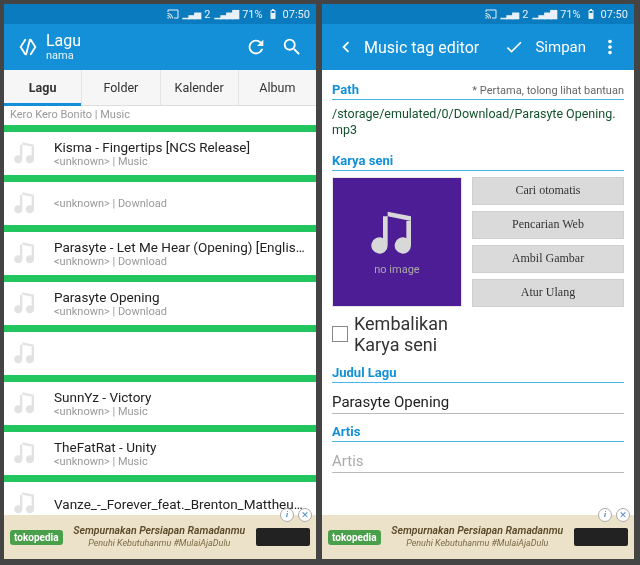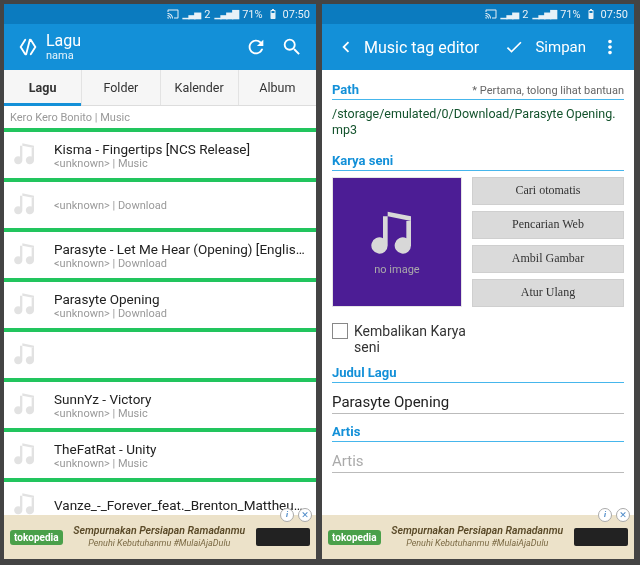--- a/index.html
+++ b/index.html
@@ -25,41 +25,41 @@
 
   
   .tabs { height: 36px; background: #f6f6f6; display: flex; border-bottom: 1px solid #ddd; }
   .tab { flex: 1; display: flex; align-items: center; justify-content: center; font-size: 12.5px; color: #333; border-right: 1px solid #e3e3e3; position: relative; }
   .tab:last-child { border-right: none; }
   .tab.active { font-weight: 700; }
   .tab.active::after { content:""; position:absolute; left:0; right:0; bottom:-1px; height:3px; background:#1390d8; }
 
   
   .list { flex: 1; overflow: hidden; }
-  .row { display: flex; align-items: center; height: 50px; border-bottom: 4px solid #22c55e; padding: 0 8px 0 6px; }
+  .row { display: flex; align-items: center; height: 50px; border-bottom: 7px solid #22c55e; padding: 0 8px 0 6px; }
   .row.clip { height: 26px; align-items: flex-end; padding-bottom: 4px; }
   .note-icon { width: 34px; height: 34px; margin-right: 10px; display:flex; align-items:center; justify-content:center; }
   .note-icon svg { width: 28px; height: 28px; fill: #e2e2e2; }
   .row .txt { flex:1; min-width: 0; }
   .song-title { font-size: 13.5px; color: #222; white-space: nowrap; overflow: hidden; text-overflow: ellipsis; }
   .song-sub { font-size: 11px; color: #999; white-space: nowrap; overflow: hidden; text-overflow: ellipsis; }
 
   
   .editor { flex:1; overflow:hidden; padding: 6px 10px 0 10px; font-size: 13px; color:#333;border-radius:31px; }
   .field-label { color: #1390d8; font-weight: 700; font-size: 13px; margin-top: 6px; display:inline-block; }
   .hr { border: none; border-bottom: 1px solid #46b6ec; margin: 2px 0 6px 0; }
   .path-row { display:flex; justify-content: space-between; align-items: baseline; }
   .helper { font-size: 11px; color: #666; }
   .path-val { font-size: 12.5px; color:#14532d; line-height:1.3; margin: 2px 0 8px 0; word-break: break-all; }
   .art-row { display:flex; gap:10px; margin-top:4px; }
   .art-box { width: 130px; height: 130px; background:#4c1d95; border:1px solid #e5e5e5; display:flex; flex-direction:column; align-items:center; justify-content:center; color:#aaa; font-size:11px; }
   .art-box svg { width: 56px; height:56px; fill:#d8d8d8; }
   .art-buttons { flex:1; display:flex; flex-direction:column; gap:6px;font-family:Liberation Serif, serif; }
   .art-btn { height: 28px; background:#dadada; color:#333; font-size:12px; display:flex; align-items:center; justify-content:center; border:1px solid #cfcfcf; }
-  .restore-row { display:flex; gap:6px; margin-top:16px; font-size:14px; }
+  .restore-row { display:flex; align-items:center; gap:6px; margin-top:6px; font-size:18px; }
   .restore-row .cb { width:16px; height:16px; border:1.5px solid #888; }
   .input-line { font-size: 15px; color:#222; padding: 4px 0 2px 0; border-bottom:1px solid #bbb; }
   .input-line.placeholder { color:#aaa; }
   .section-gap { height: 4px; }
 
   
   .ad { height: 44px; background:#ece2c9; display:flex; align-items:center; padding:0 6px; font-size:10px; color:#6b5a33; position:relative; gap:6px;}
   .ad .brand { background:#4aa04a; color:#fff; font-weight:700; padding:2px 4px; border-radius:3px; font-size:10px; }
   .ad .lines { flex:1; line-height:1.2; font-style: italic; text-align:center;}
   .ad .lines .l1 { font-size:10.5px; font-weight: 600; font-style: italic; color:#5a4a28;}

